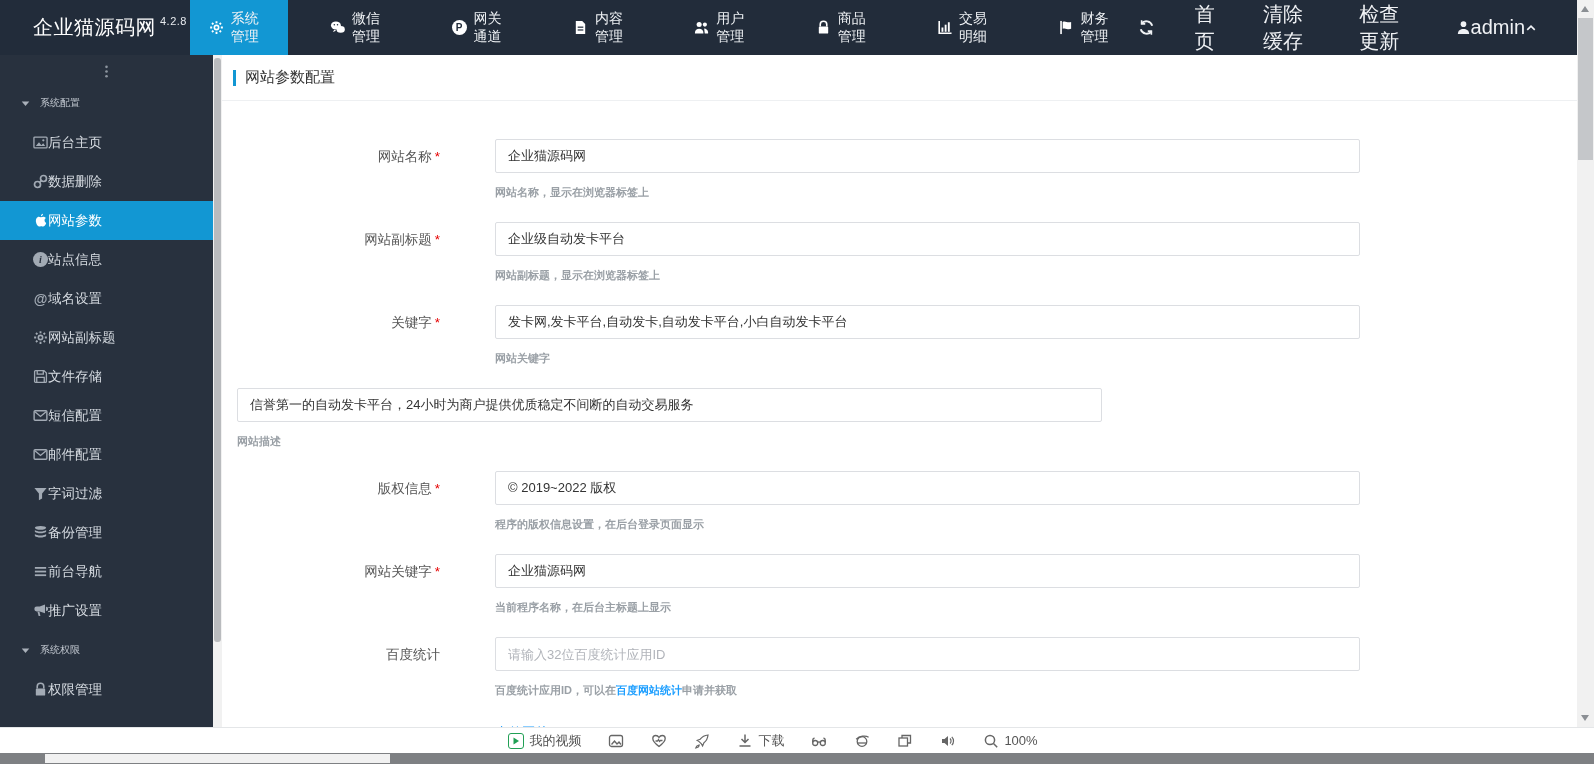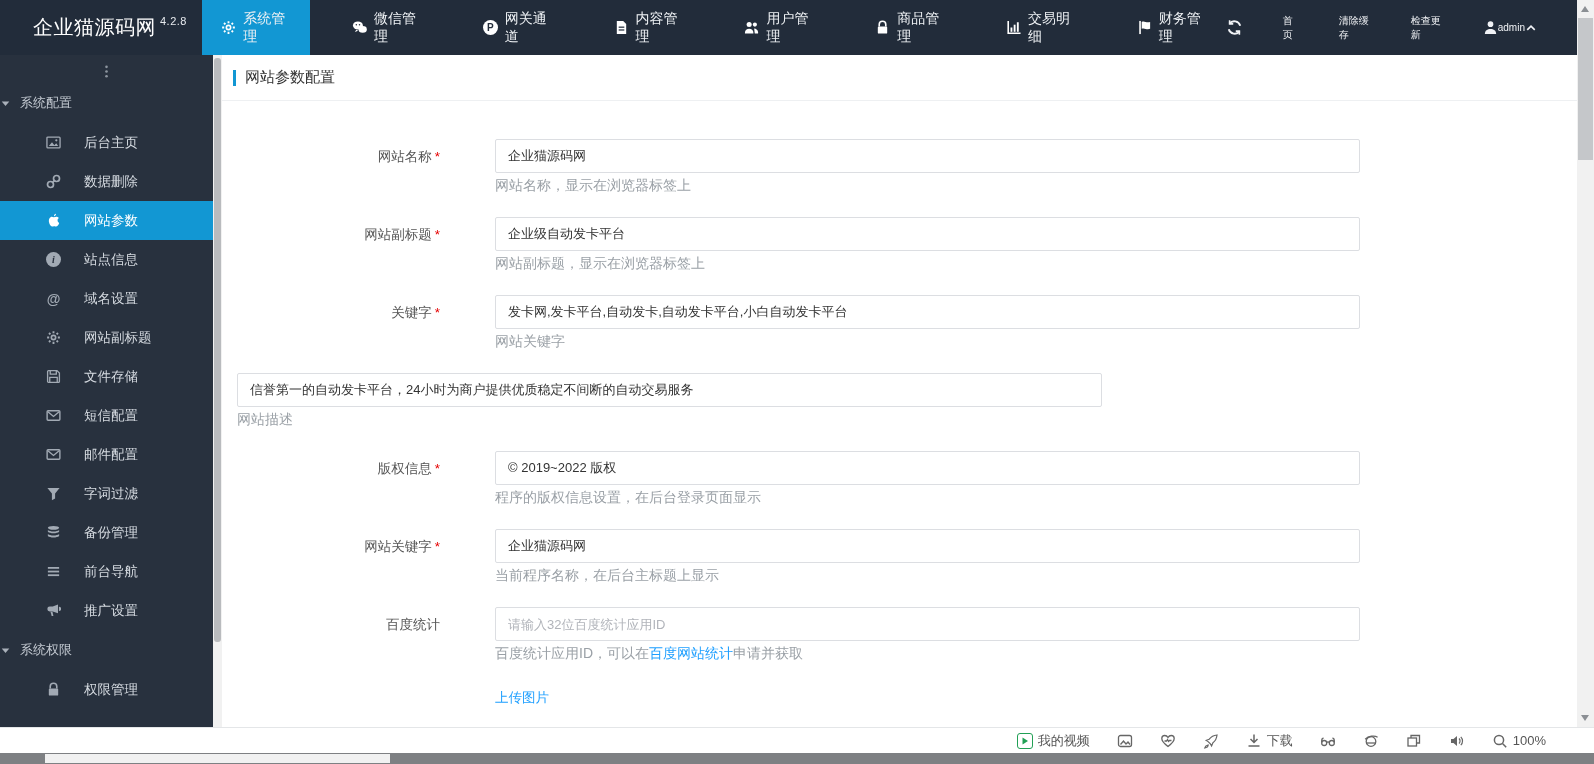--- a/index.html
+++ b/index.html
@@ -12,63 +12,63 @@
   .ico svg{width:100%;height:100%;display:block;}
 
   
   .topbar{position:absolute;top:0;left:0;width:1577px;height:55px;background:#222c3a;display:flex;align-items:stretch;color:#fff;z-index:5;}
   .logo{width:213px;display:flex;align-items:center;padding-left:33px;box-sizing:border-box;font-size:20px;color:#fefefe;letter-spacing:.5px;}
   .logo .ver{font-size:11px;margin-left:4px;transform:translateY(-7px);color:#e8ebef;}
   .nav{display:flex;align-items:stretch;gap:23px;}
   .nav-item{display:flex;align-items:center;gap:7px;padding:0 19px;font-size:14px;color:#eef1f4;cursor:pointer;}
   .nav-item .ico{color:#fff;}
   .nav-item.active{background:#1297d3;}
-  .topbar-right{margin-left:auto;display:flex;align-items:center;gap:40px;padding-right:40px;font-size:10px;color:#f0f2f5;}
+  .topbar-right{margin-left:auto;display:flex;align-items:center;gap:40px;padding-right:40px;font-size:20px;color:#f0f2f5;}
   .topbar-link{cursor:pointer;}
   .user-box{display:flex;align-items:center;cursor:pointer;}
   .circle-letter{display:inline-flex;width:15px;height:15px;border-radius:50%;background:#ffffff;color:#222c3a;font-weight:bold;font-size:10px;line-height:1;align-items:center;justify-content:center;flex:none;}
 
   
   .sidebar{position:absolute;top:55px;left:0;width:213px;height:672px;background:#28313e;z-index:4;}
   .side-toggle{display:flex;justify-content:center;padding:9px 0 4px;color:#8d959f;cursor:pointer;}
-  .side-section{display:flex;align-items:center;height:40px;color:#c3c9d1;font-size:13px;gap:9px;cursor:pointer;}
+  .side-section{display:flex;align-items:center;height:40px;padding-left:20px;color:#c3c9d1;font-size:10px;gap:9px;cursor:pointer;}
   .side-section .ico{width:11px;height:11px;color:#aab1ba;}
-  .side-item{display:flex;align-items:center;height:39px;padding-left:46px;color:#d6dbe1;font-size:13.5px;gap:23px;cursor:pointer;}
+  .side-item{display:flex;align-items:center;height:39px;padding-left:33px;color:#d6dbe1;font-size:13.5px;gap:0;cursor:pointer;}
   .side-item .ico{color:#a2aab4;}
   .side-item.active{background:#1297d3;color:#ffffff;}
   .side-item.active .ico{color:#ffffff;}
 
   
   .inner-scrollbar{position:absolute;top:55px;left:213px;width:9px;height:698px;background:#f1f1f1;z-index:3;}
   .inner-scrollbar .thumb{position:absolute;top:3px;left:1px;width:7px;height:584px;background:#b9bbbe;border-radius:3px;}
 
   
   .content{position:absolute;top:55px;left:222px;width:1355px;height:672px;background:#fff;overflow:hidden;z-index:1;}
   .content-header{height:45px;display:flex;align-items:center;padding-left:11px;border-bottom:1px solid #eef0f2;}
   .title-accent{width:3px;height:16px;background:#1297d3;margin-right:9px;}
   .page-title{font-size:15px;color:#333;}
   .form{padding-top:38px;}
   .form-row{display:flex;margin-bottom:22px;gap:40px;}
   .form-label{flex:0 0 218px;text-align:right;padding-top:9px;font-size:13.5px;color:#555;}
   .req{color:#e60000;margin-left:3px;font-size:13.5px;}
   .form-field{margin-left:15px;width:865px;}
   .form-input{width:100%;box-sizing:border-box;height:34px;border:1px solid #dcdee2;border-radius:2px;padding:0 12px;font-size:13px;color:#333;background:#fff;outline:none;}
   .form-input::placeholder{color:#b1b4ba;}
-  .form-hint{margin-top:4px;font-size:14px;color:#9aa0a6;}
+  .form-hint{margin-top:12px;font-size:11px;color:#9aa0a6;font-weight:bold;}
   .hint-link{color:#1e9fff;cursor:pointer;}
   .upload-link{display:inline-block;color:#1e9fff;font-size:13.5px;padding-top:4px;cursor:pointer;}
 
   
   .v-scrollbar{position:absolute;top:0;right:0;width:17px;height:727px;background:#f1f1f1;z-index:6;}
   .v-scrollbar .arrow-up{position:absolute;top:6px;left:4px;width:0;height:0;border-left:4.5px solid transparent;border-right:4.5px solid transparent;border-bottom:6px solid #8b8f94;}
   .v-scrollbar .arrow-down{position:absolute;bottom:6px;left:4px;width:0;height:0;border-left:4.5px solid transparent;border-right:4.5px solid transparent;border-top:6px solid #8b8f94;}
   .v-scrollbar .thumb{position:absolute;top:18px;left:1px;width:15px;height:142px;background:#c5c7ca;}
 
   
-  .statusbar{position:absolute;left:0;top:727px;width:1594px;height:26px;background:#fff;border-top:1px solid #e4e6e8;display:flex;align-items:center;justify-content:flex-end;gap:27px;padding-right:48px;box-sizing:border-box;font-size:13px;color:#3c3c3c;z-index:7;}
+  .statusbar{position:absolute;left:0;top:727px;width:1594px;height:26px;background:#fff;border-top:1px solid #e4e6e8;display:flex;align-items:center;justify-content:center;gap:27px;padding-right:48px;box-sizing:border-box;font-size:13px;color:#3c3c3c;z-index:7;}
   .sb-item{display:flex;align-items:center;gap:5px;cursor:pointer;color:#555;}
   .sb-item .ico{width:16px;height:16px;color:#666;}
   .play-badge{display:inline-flex;width:16px;height:16px;border:1.5px solid #21a055;border-radius:3px;align-items:center;justify-content:center;box-sizing:border-box;}
   .play-badge svg{width:8px;height:8px;display:block;}
 
   
   .h-scrollbar{position:absolute;left:0;top:753px;width:1594px;height:11px;background:#7e8083;z-index:8;}
   .h-scrollbar .thumb{position:absolute;left:45px;top:1px;height:9px;width:345px;background:#f1f1f1;}
 </style>
 </head>

